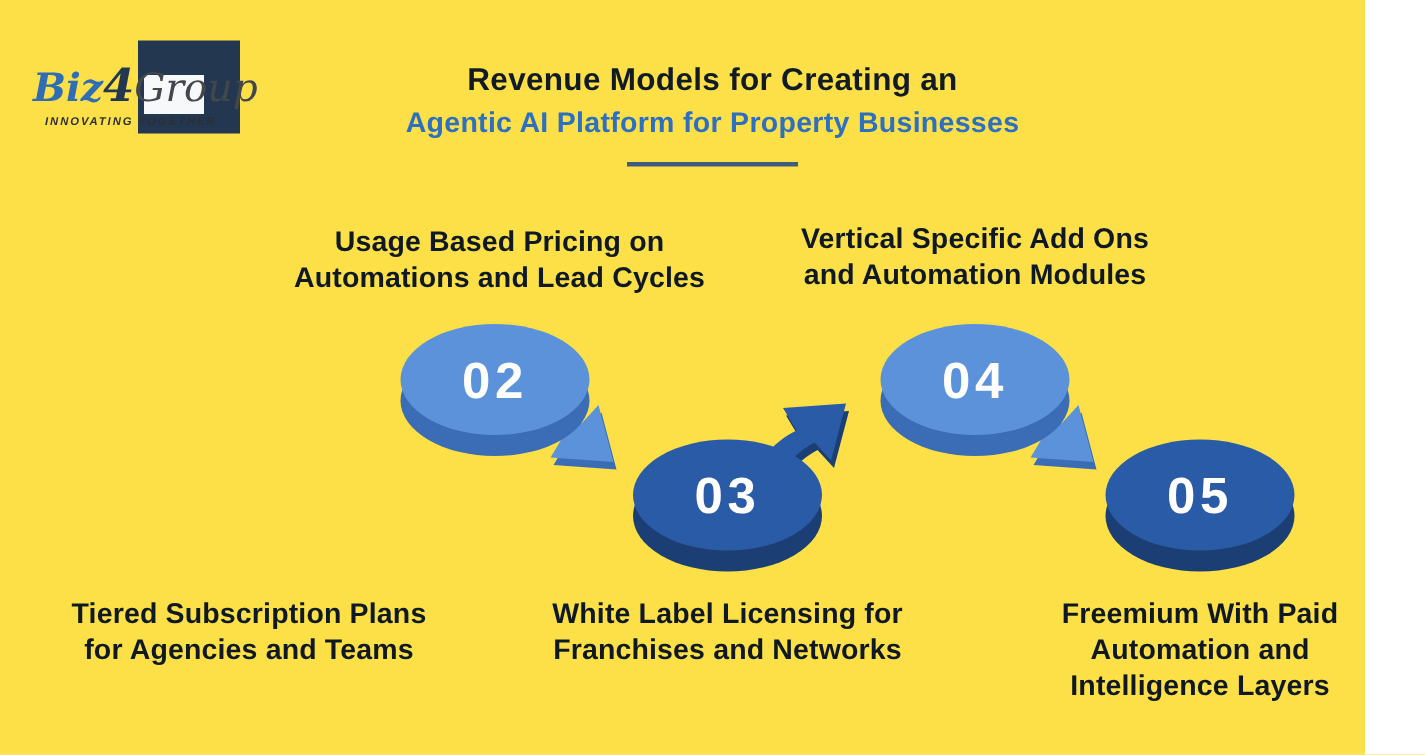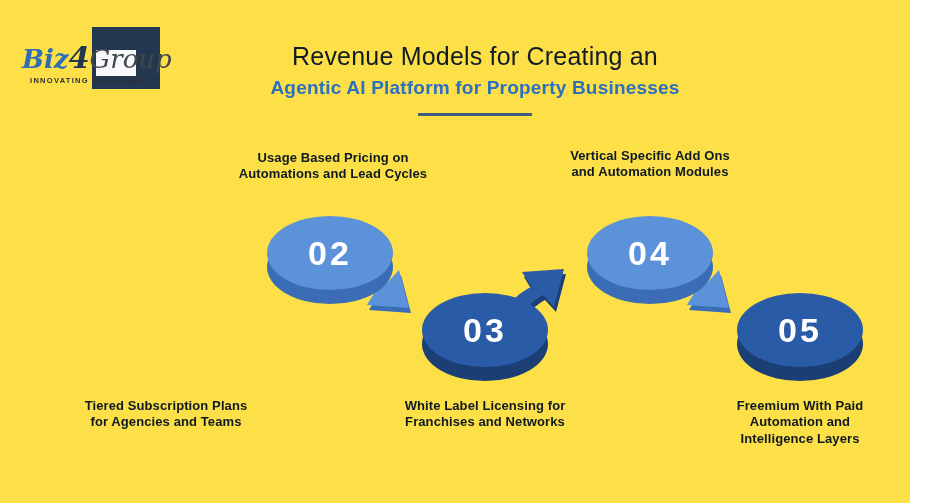--- a/index.html
+++ b/index.html
@@ -11,32 +11,32 @@
   }
 
   
   .logo { position: absolute; left: 22px; top: 12px; width: 160px; height: 90px; }
   .logo-square { position: absolute; left: 70px; top: 15px; width: 68px; height: 62px; background: #233850; }
   .logo-notch  { position: absolute; left: 74px; top: 38px; width: 40px; height: 26px; background: #f7f8fa; }
   .logo-text { position: absolute; left: 0; top: 28px; font-family: "DejaVu Serif", serif; font-style: italic; font-size: 26px; white-space: nowrap; }
   .logo-text .p1 { color: #2f6db5; font-weight: bold; }
   .logo-text .p2 { color: #233850; font-size: 30px; font-weight: bold; }
   .logo-text .p3 { color: #43474c; }
-  .logo-tagline { position: absolute; left: 8px; top: 64px; font-size: 7.5px; letter-spacing: 1.3px; font-weight: 600; color: #2a2f35; white-space: nowrap; }
+  .logo-tagline { position: absolute; left: 8px; top: 64px; font-size: 7.5px; letter-spacing: 1.3px; font-weight: 600; color: #2a2f35; white-space: nowrap; font-style: italic; }
 
   
   .title-block { position: absolute; left: 175px; top: 42px; width: 600px; text-align: center; }
-  .title-line1 { font-size: 25px; font-weight: 400; color: #111b26; letter-spacing: 0.2px; }
+  .title-line1 { font-size: 21px; font-weight: 700; color: #111b26; letter-spacing: 0.2px; }
   .title-line2 { font-size: 19px; font-weight: 700; color: #2d6fc0; margin-top: 6px; letter-spacing: 0.2px; }
   .title-underline { width: 114px; height: 3px; background: #3d5c80; margin: 14px auto 0 auto; }
 
   
   .step-label {
     position: absolute; width: 300px; text-align: center;
-    font-size: 13px; font-weight: 700; color: #0f1923;
+    font-size: 19px; font-weight: 700; color: #0f1923;
     line-height: 1.25; white-space: pre-line; letter-spacing: 0.1px;
   }
   .lbl-1 { left: 16px;  top: 398px; }
   .lbl-2 { left: 183px; top: 150px; }
   .lbl-3 { left: 335px; top: 398px; }
   .lbl-4 { left: 500px; top: 148px; }
   .lbl-5 { left: 650px; top: 398px; }
 
   
   .badge { position: absolute; width: 175px; height: 135px; }

